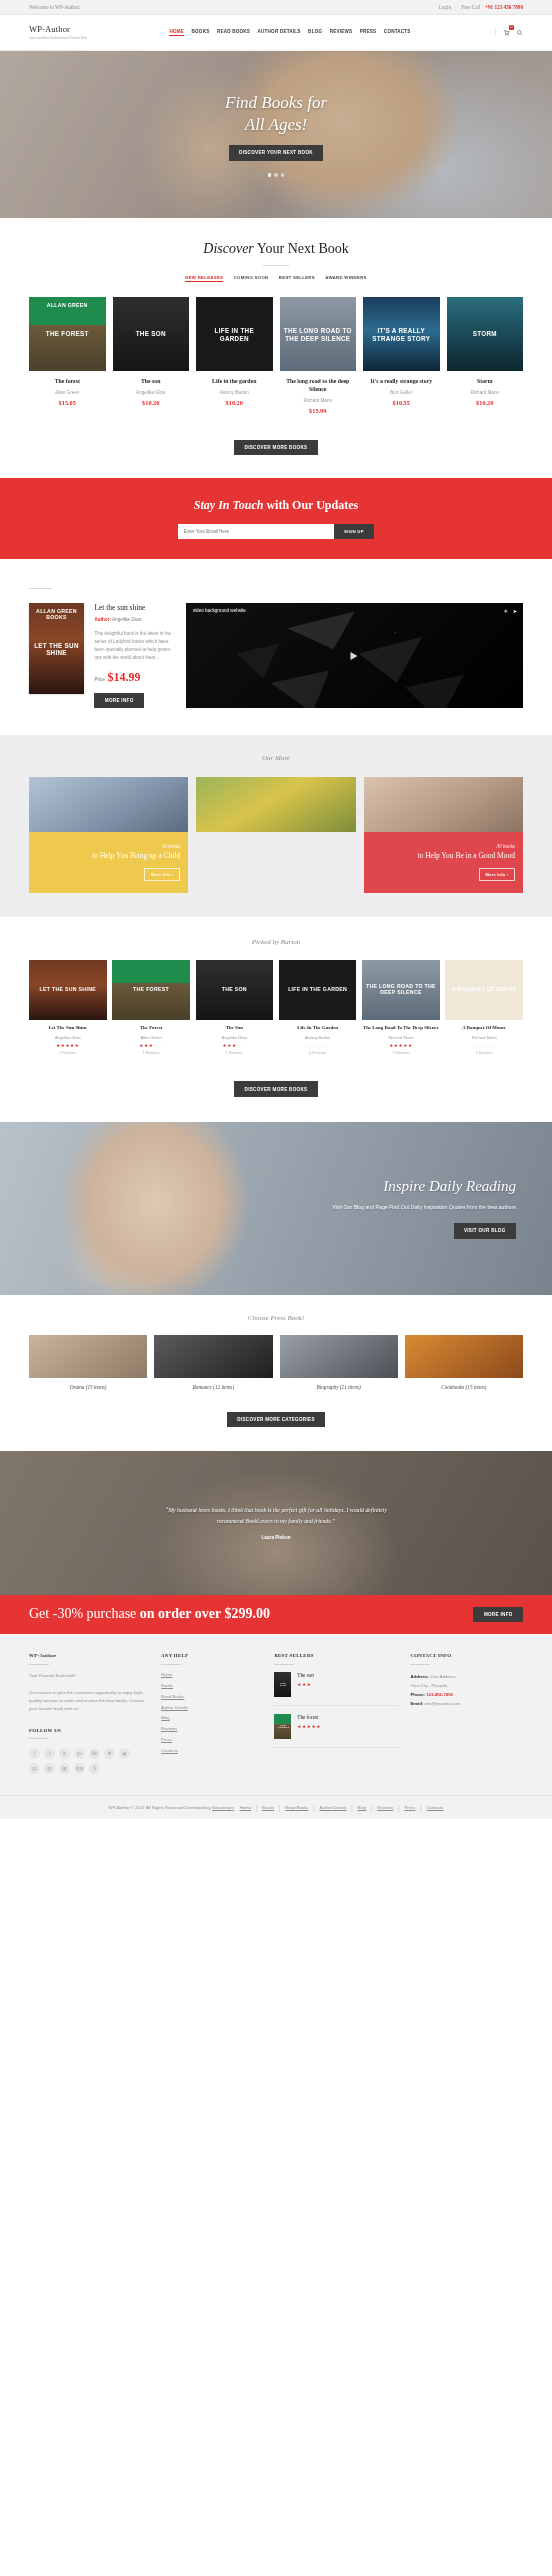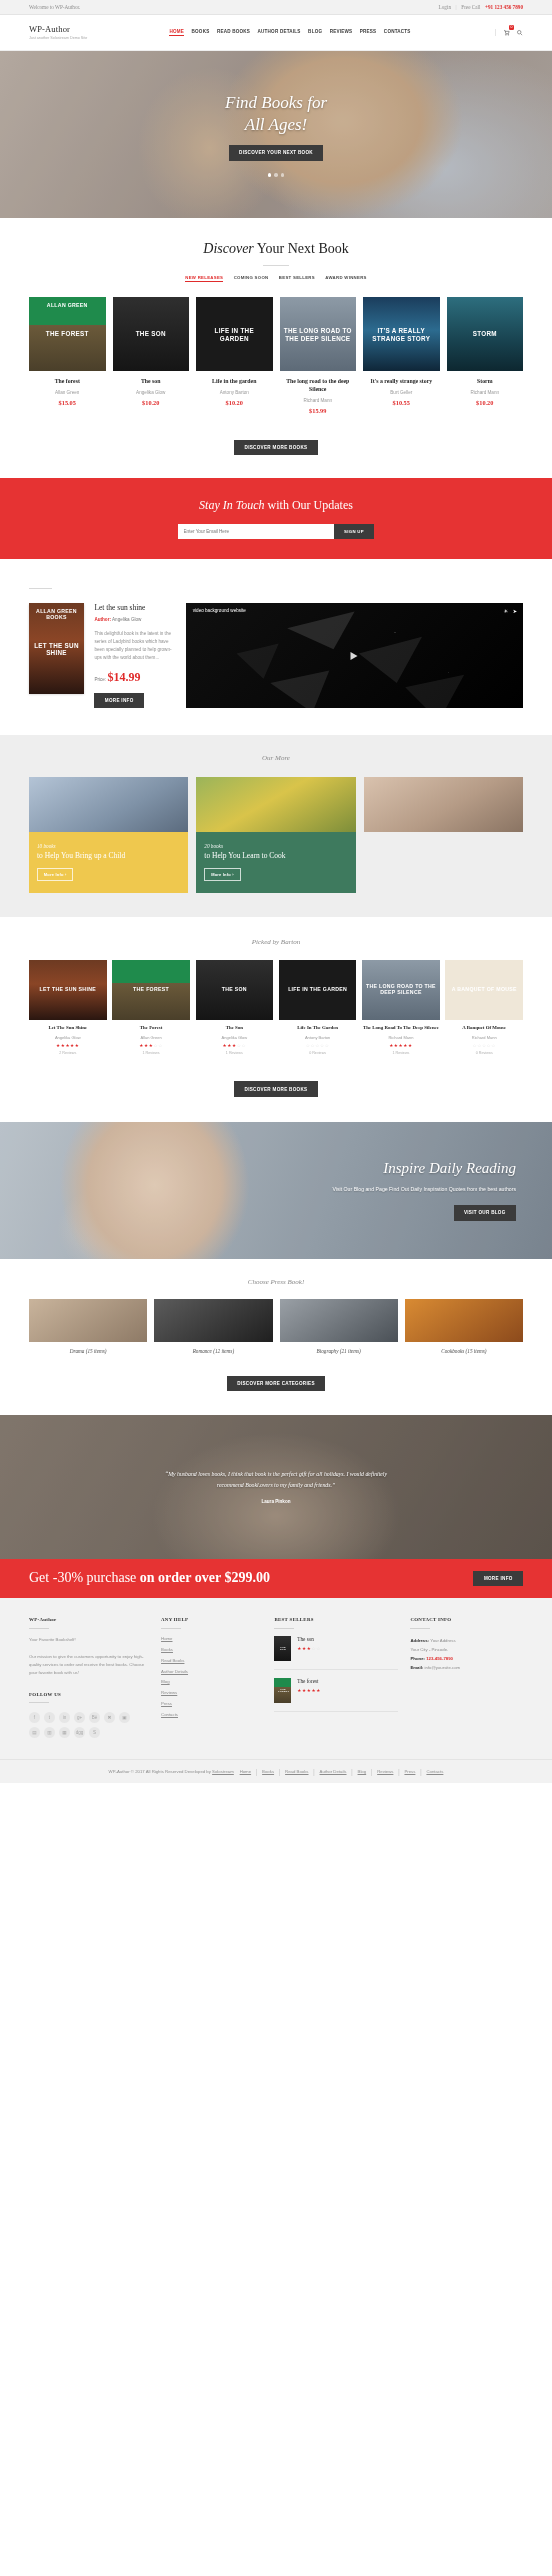--- a/index.html
+++ b/index.html
@@ -129,21 +129,21 @@
     color:#fff; text-align:center; letter-spacing:0.3px; line-height:1.15; padding:0 3.5px;
   }
   .cover-top {
     position:absolute; top:4.6px; left:0; right:0; text-align:center;
     font-size:5.2px; font-weight:bold; color:#fff; letter-spacing:0.3px;
   }
 
   
   .newsletter { background:#e63333; padding:19.5px 0; }
   .newsletter h2 {
-    font-family:"Liberation Serif", serif; color:#fff; font-size:12px; text-align:center; font-weight:normal;
+    font-family:"Liberation Serif", serif; color:#fff; font-size:12px; text-align:center; font-weight:bold;
   }
   .newsletter h2 em { font-style:italic; }
   .nl-form { display:flex; justify-content:center; margin-top:11.5px; }
   .nl-form input {
     width:156px; height:15px; border:none; padding:0 5.8px; font-size:4.6px; color:#777;
     font-family:"Liberation Sans", sans-serif;
   }
   .nl-form button {
     height:15px; background:#3b3b3b; color:#fff; border:none; font-size:4.3px;
     font-weight:bold; letter-spacing:0.3px; padding:0 10.4px; cursor:pointer;
@@ -180,41 +180,41 @@
   .shards { position:absolute; inset:0; opacity:.5; }
 
   
   .blog { background:#eeeeee; padding:19.5px 0 24px; }
   .blog-grid { display:flex; gap:8px; margin-top:15px; }
   .blog-card { flex:1; }
   .blog-img { height:55px; }
   .b1 { background:linear-gradient(150deg,#b4c4d6,#7f92a7 60%,#5b6b7e); }
   .b2 { background:linear-gradient(150deg,#9ab45a,#d9c44a 45%,#7d8e3a); }
   .b3 { background:linear-gradient(150deg,#d9c2ae,#b59b86 55%,#8a7463); }
-  .blog-body { padding:10.4px 8px 11.5px; color:#fff; text-align:left; min-height:53px; }
+  .blog-body { padding:10.4px 8px 11.5px; color:#fff; text-align:right; min-height:53px; }
   .blog-body .count { font-family:"Liberation Serif", serif; font-style:italic; font-size:5.2px; opacity:.92;}
   .blog-body h4 { font-family:"Liberation Serif", serif; font-size:7.5px; font-weight:normal; line-height:1.3; margin-top:1.7px;}
   .blog-more { display:inline-block; margin-top:8px; font-size:4px; font-weight:bold; letter-spacing:0.2px;
     border:0.6px solid rgba(255,255,255,.75); padding:2.9px 5.8px; color:#fff; text-decoration:none; }
   .y1 { background:#efc84e; } .y2 { background:#3e7a5e; } .y3 { background:#e0474c; }
 
   
   .picked { padding:21px 0 25px; }
   .pg { display:flex; gap:5.8px; margin-top:14px; }
   .pcard { flex:1; text-align:center; }
   .pcover { height:60px; position:relative; overflow:hidden;}
   .p-title { font-family:"Liberation Serif", serif; font-size:4.9px; font-weight:bold; color:#1d1d1d; margin-top:5.8px; line-height:1.3;}
   .p-auth { font-size:4px; color:#9a9a9a; margin-top:2.9px; }
   .stars { color:#e02b2b; font-size:4.6px; margin-top:3.5px; letter-spacing:0.6px; }
   .stars .off { color:#ddd; }
   .p-rev { font-size:3.7px; color:#b0b0b0; margin-top:2.9px; }
 
   
   .inspire {
-    height:137px; position:relative; overflow:hidden;
+    height:173px; position:relative; overflow:hidden;
     background:linear-gradient(100deg,#cdd6dd 0%,#aeb9c2 40%,#8e9aa4 100%);
   }
   .inspire .photo { position:absolute; inset:0;
     background:
       radial-gradient(ellipse 132px 144px at 28% 46%, #f0d8c0 0%, #dcc0a6 50%, rgba(200,180,160,0) 72%),
       radial-gradient(ellipse 92px 69px at 22% 78%, #e8d9c8 0%, rgba(220,200,180,0) 70%),
       linear-gradient(110deg,#c7d0d7,#9aa6b0 60%,#7f8b96);
   }
   .inspire .scrim2 { position:absolute; inset:0; background:rgba(70,70,75,.10); }
   .inspire-inner { position:relative; z-index:3; height:100%; display:flex; align-items:center; justify-content:flex-end; }
@@ -481,24 +481,24 @@
 <section class="blog">
   <div class="wrap">
     <div class="sec-sub">Our More</div>
     <div class="blog-grid" id="blog-grid">
         <div class="blog-card">
           <div class="blog-img b1"></div>
           <div class="blog-body y1"><div class="count">10 books</div><h4>to Help You Bring up a Child</h4><a class="blog-more" href="#">More Info ›</a></div>
         </div>
         <div class="blog-card">
           <div class="blog-img b2"></div>
-          <div class="blog-body y2"><div class="count">20 books</div><h4>to Help You Learn to Cook</h4><a class="blog-more" href="#">More Info ›</a></div>
         </div>
         <div class="blog-card">
           <div class="blog-img b3"></div>
+          <div class="blog-body y3"><div class="count">30 books</div><h4>to Help You Be in a Good Mood</h4><a class="blog-more" href="#">More Info ›</a></div>
         </div>
       </div>
   </div>
 </section>
 
 <section class="picked">
   <div class="wrap">
     <div class="sec-sub">Picked by Barton</div>
     <div class="pg" id="picked-grid">
         <div class="pcard">

